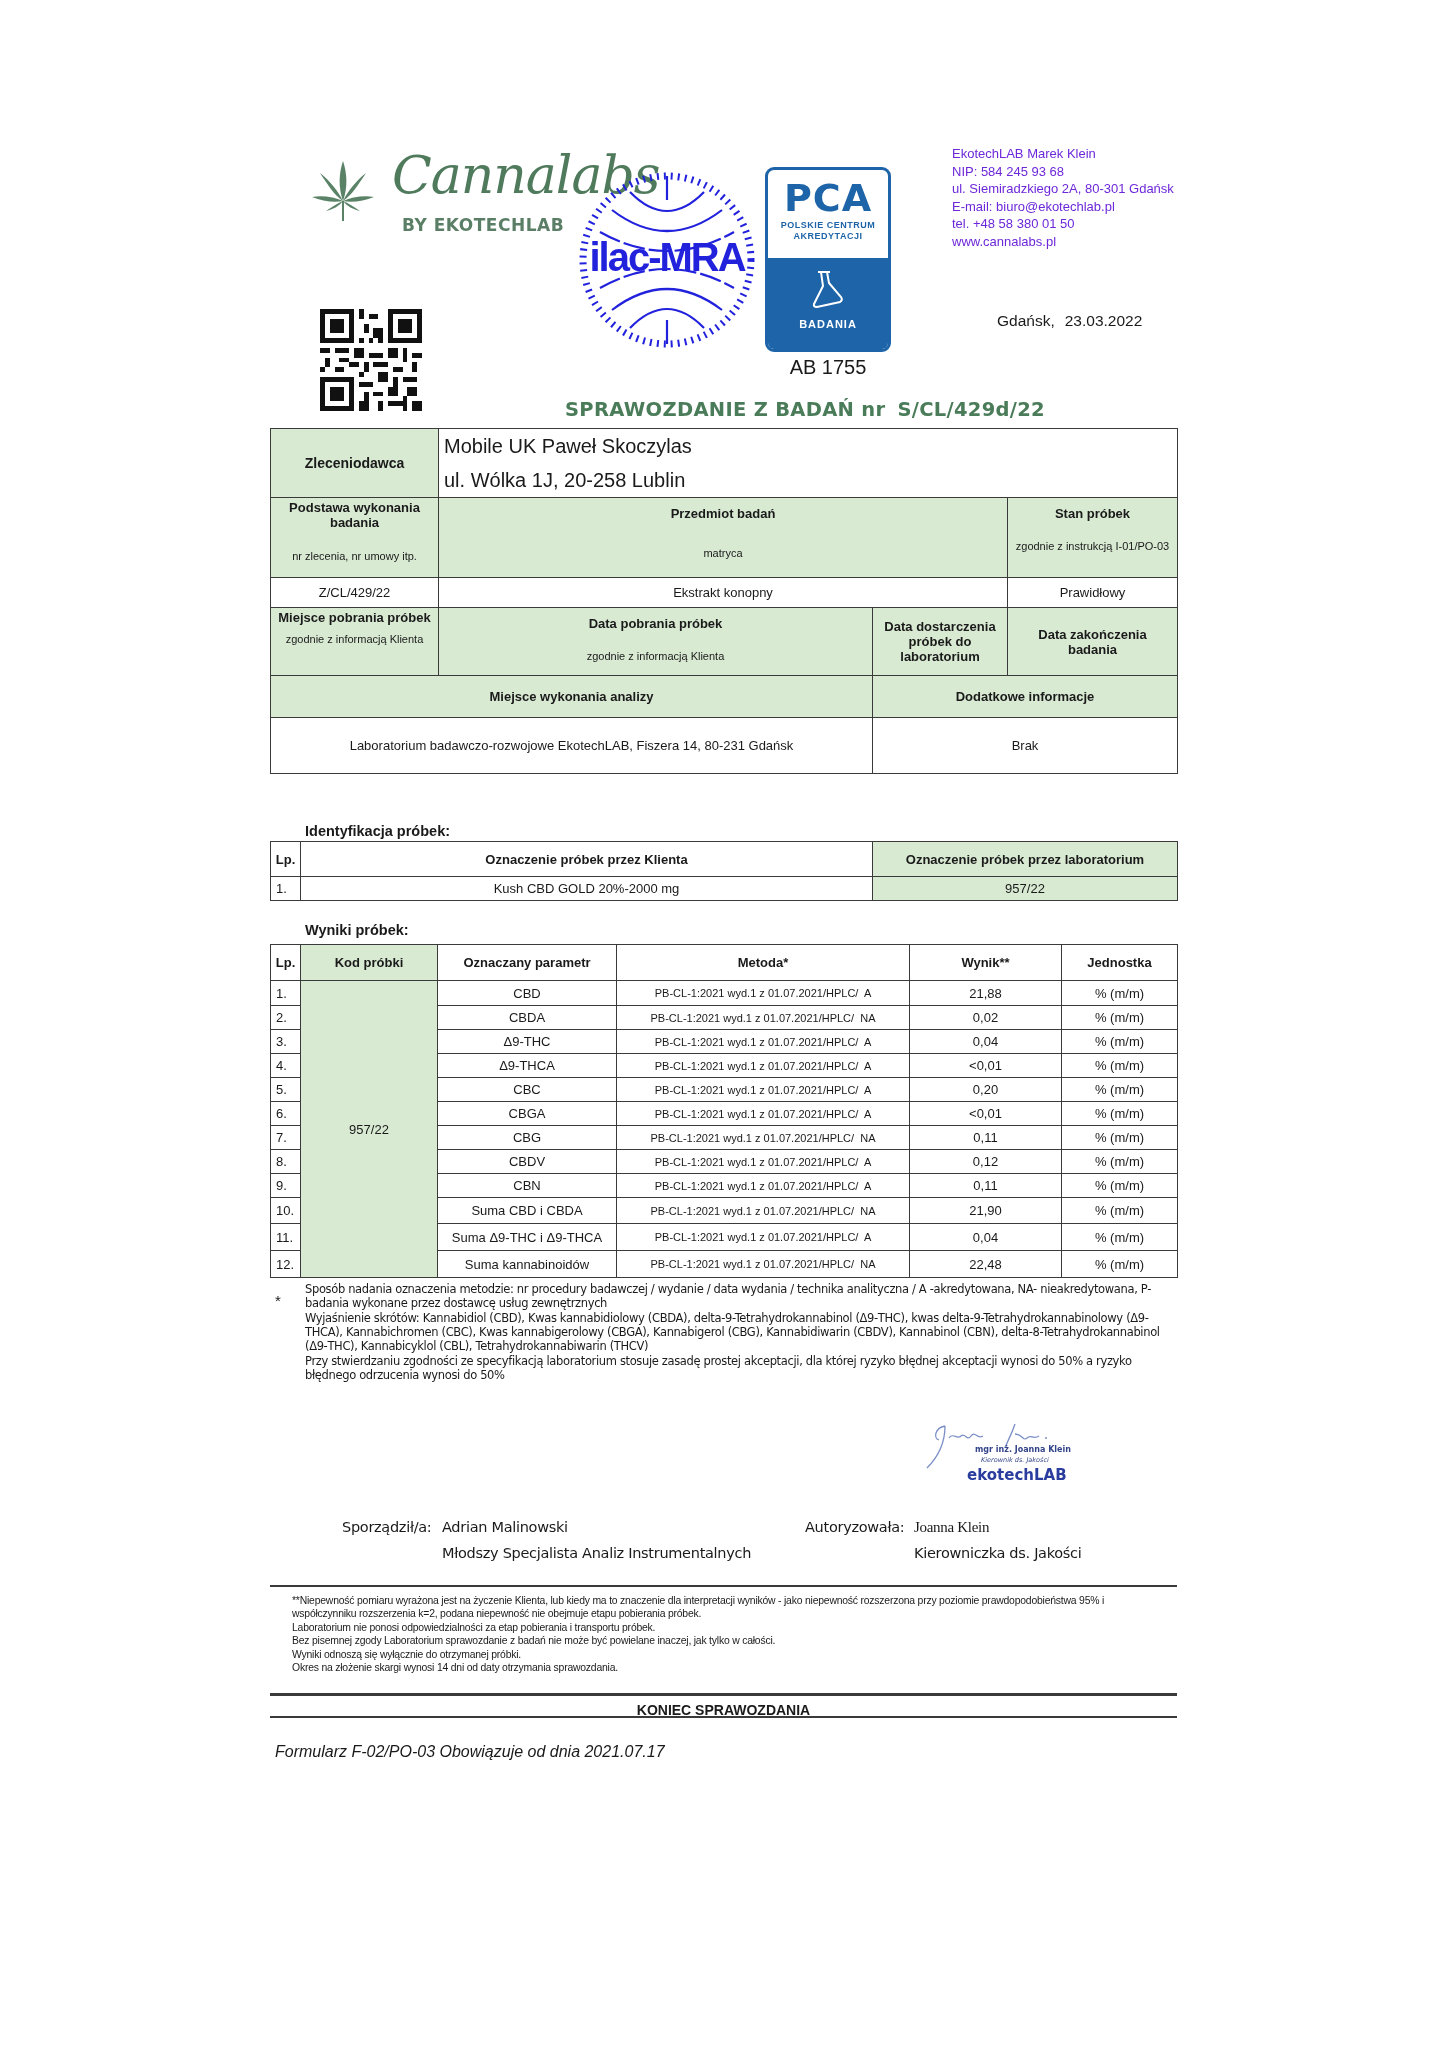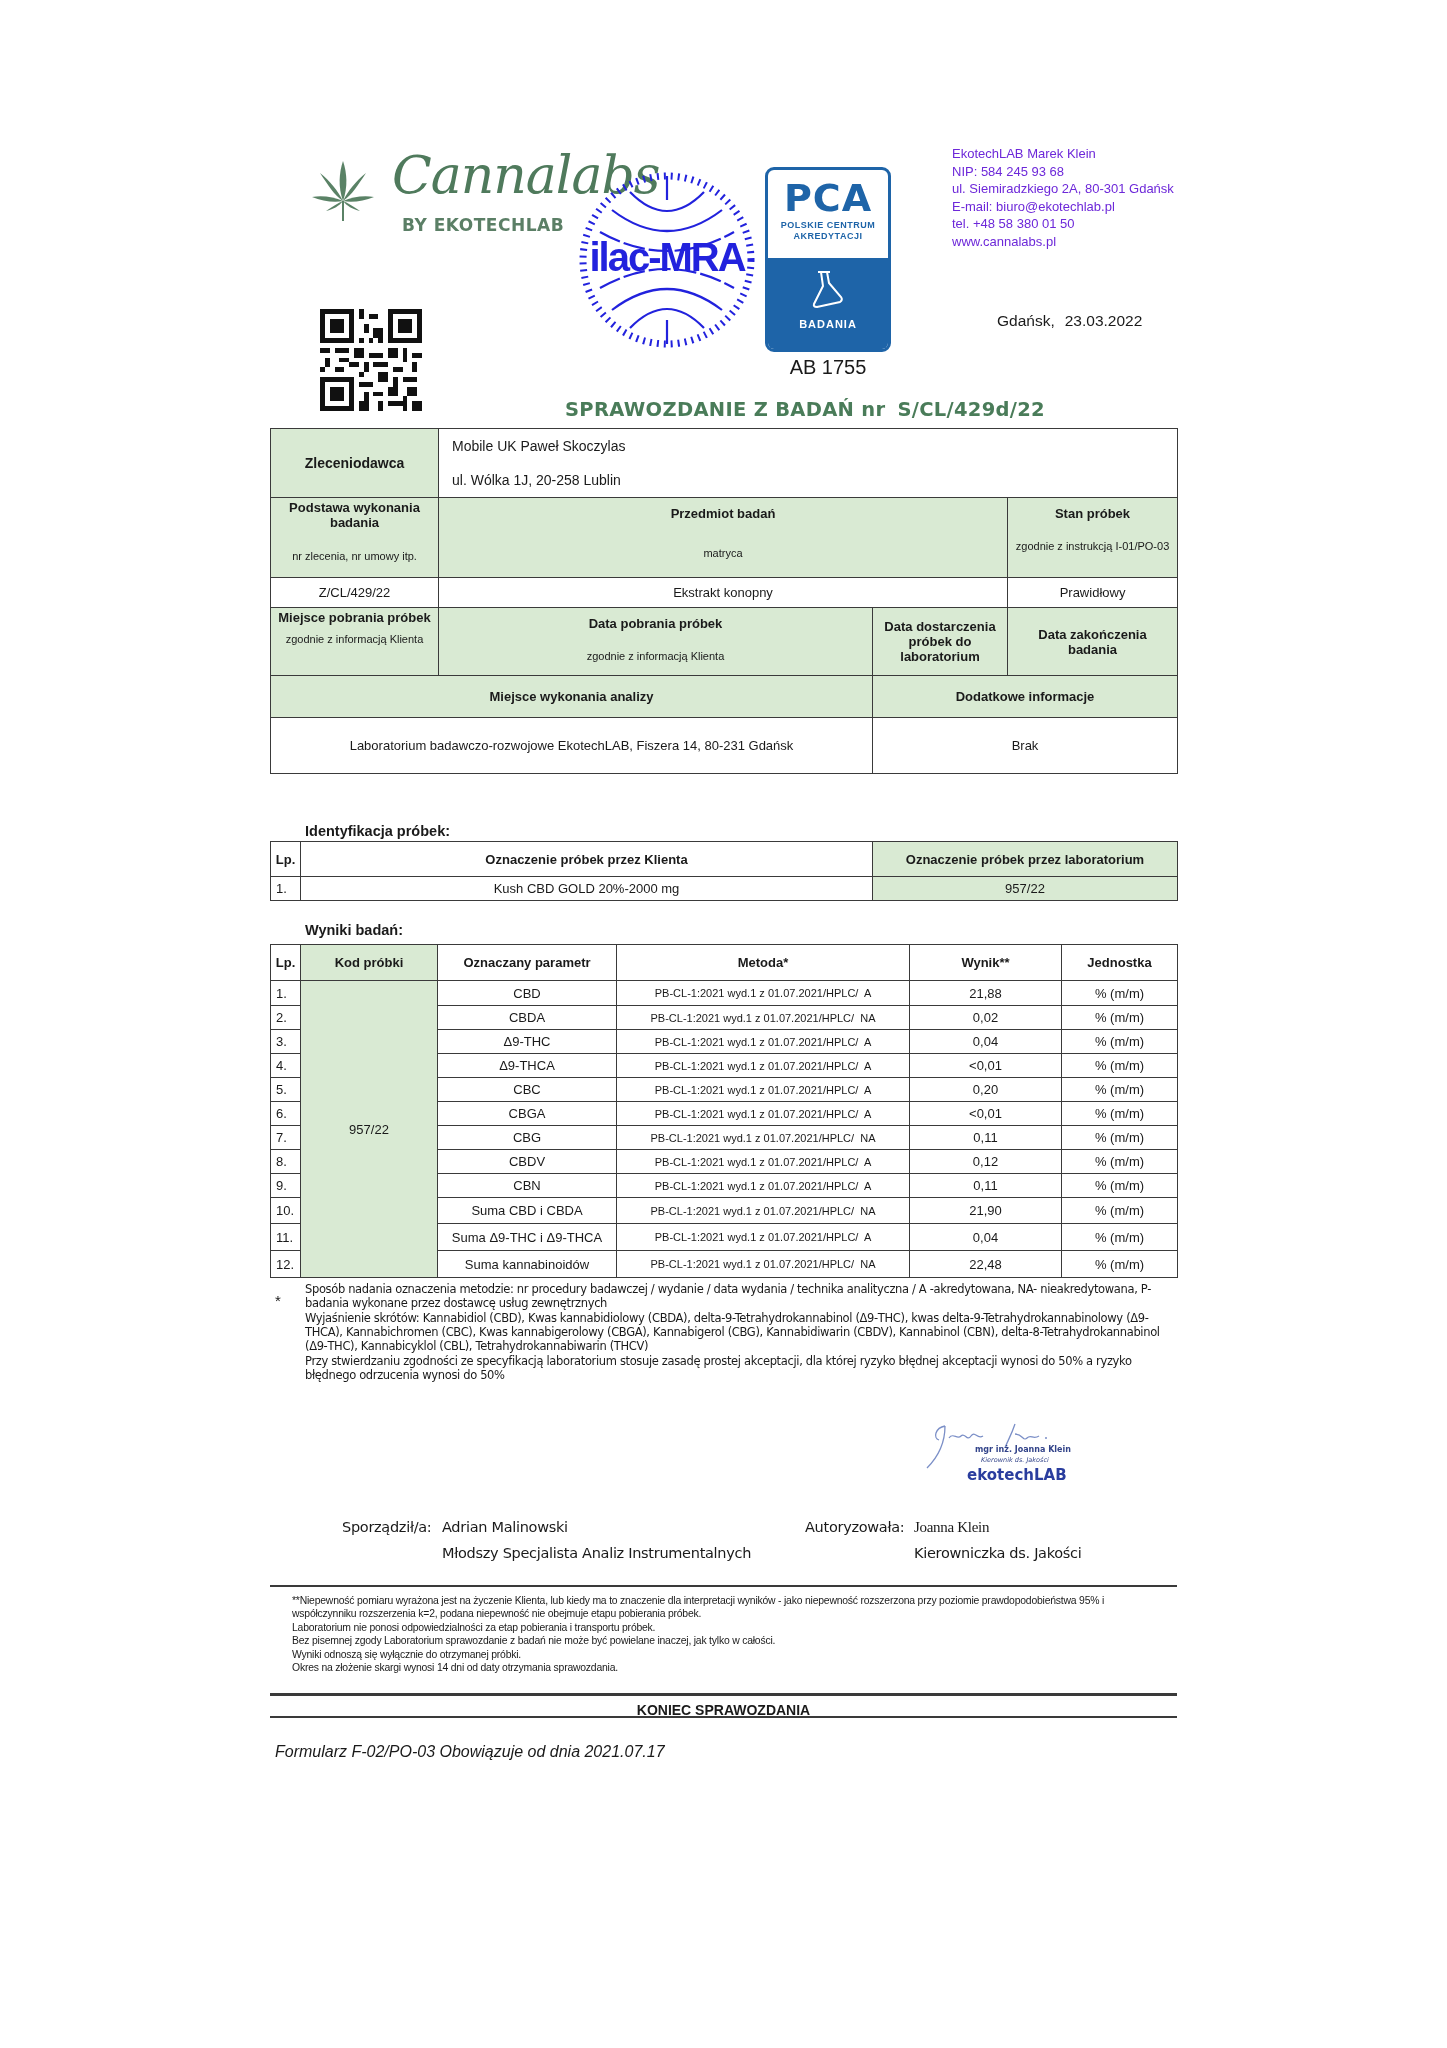--- a/index.html
+++ b/index.html
@@ -197,21 +197,21 @@
 <table class="t1">
   <colgroup>
     <col style="width:168px">
       <col style="width:434px">
       <col style="width:135px">
       <col style="width:170px">
   </colgroup>
   <tbody>
       <tr style="height:67px">
     <td class="g b" style="font-size:14px">Zleceniodawca</td>
-    <td colspan="3" class="left" style="font-size:14px; line-height:34px; padding-left:13px">
+    <td colspan="3" class="left" style="font-size:20px; line-height:34px; padding-left:5px">
       <div>Mobile UK Paweł Skoczylas</div>
       <div>ul. Wólka 1J, 20-258 Lublin</div>
     </td>
   </tr>
   <tr style="height:80px">
     <td class="g" style="vertical-align:top; padding-top:2px">
       <div class="b" style="line-height:15px">Podstawa wykonania badania</div>
       <div class="sm" style="margin-top:20px">nr zlecenia, nr umowy itp.</div>
     </td>
     <td colspan="2" class="g" style="vertical-align:top; padding-top:8px">
@@ -265,21 +265,21 @@
     <td class="g b">Oznaczenie próbek przez laboratorium</td>
   </tr>
   <tr style="height:24px">
     <td class="left" style="padding-left:5px">1.</td>
     <td>Kush CBD GOLD 20%-2000 mg</td>
     <td class="g">957/22</td>
   </tr>
 </tbody>
   </table>
 
-<div class="abs sec-label res-label">Wyniki badań:</div>
+<div class="abs sec-label res-label">Wyniki próbek:</div>
 <table class="t3">
   <colgroup>
     <col style="width:30px">
       <col style="width:137px">
       <col style="width:179px">
       <col style="width:293px">
       <col style="width:152px">
       <col style="width:116px">
   </colgroup>
   <thead>

